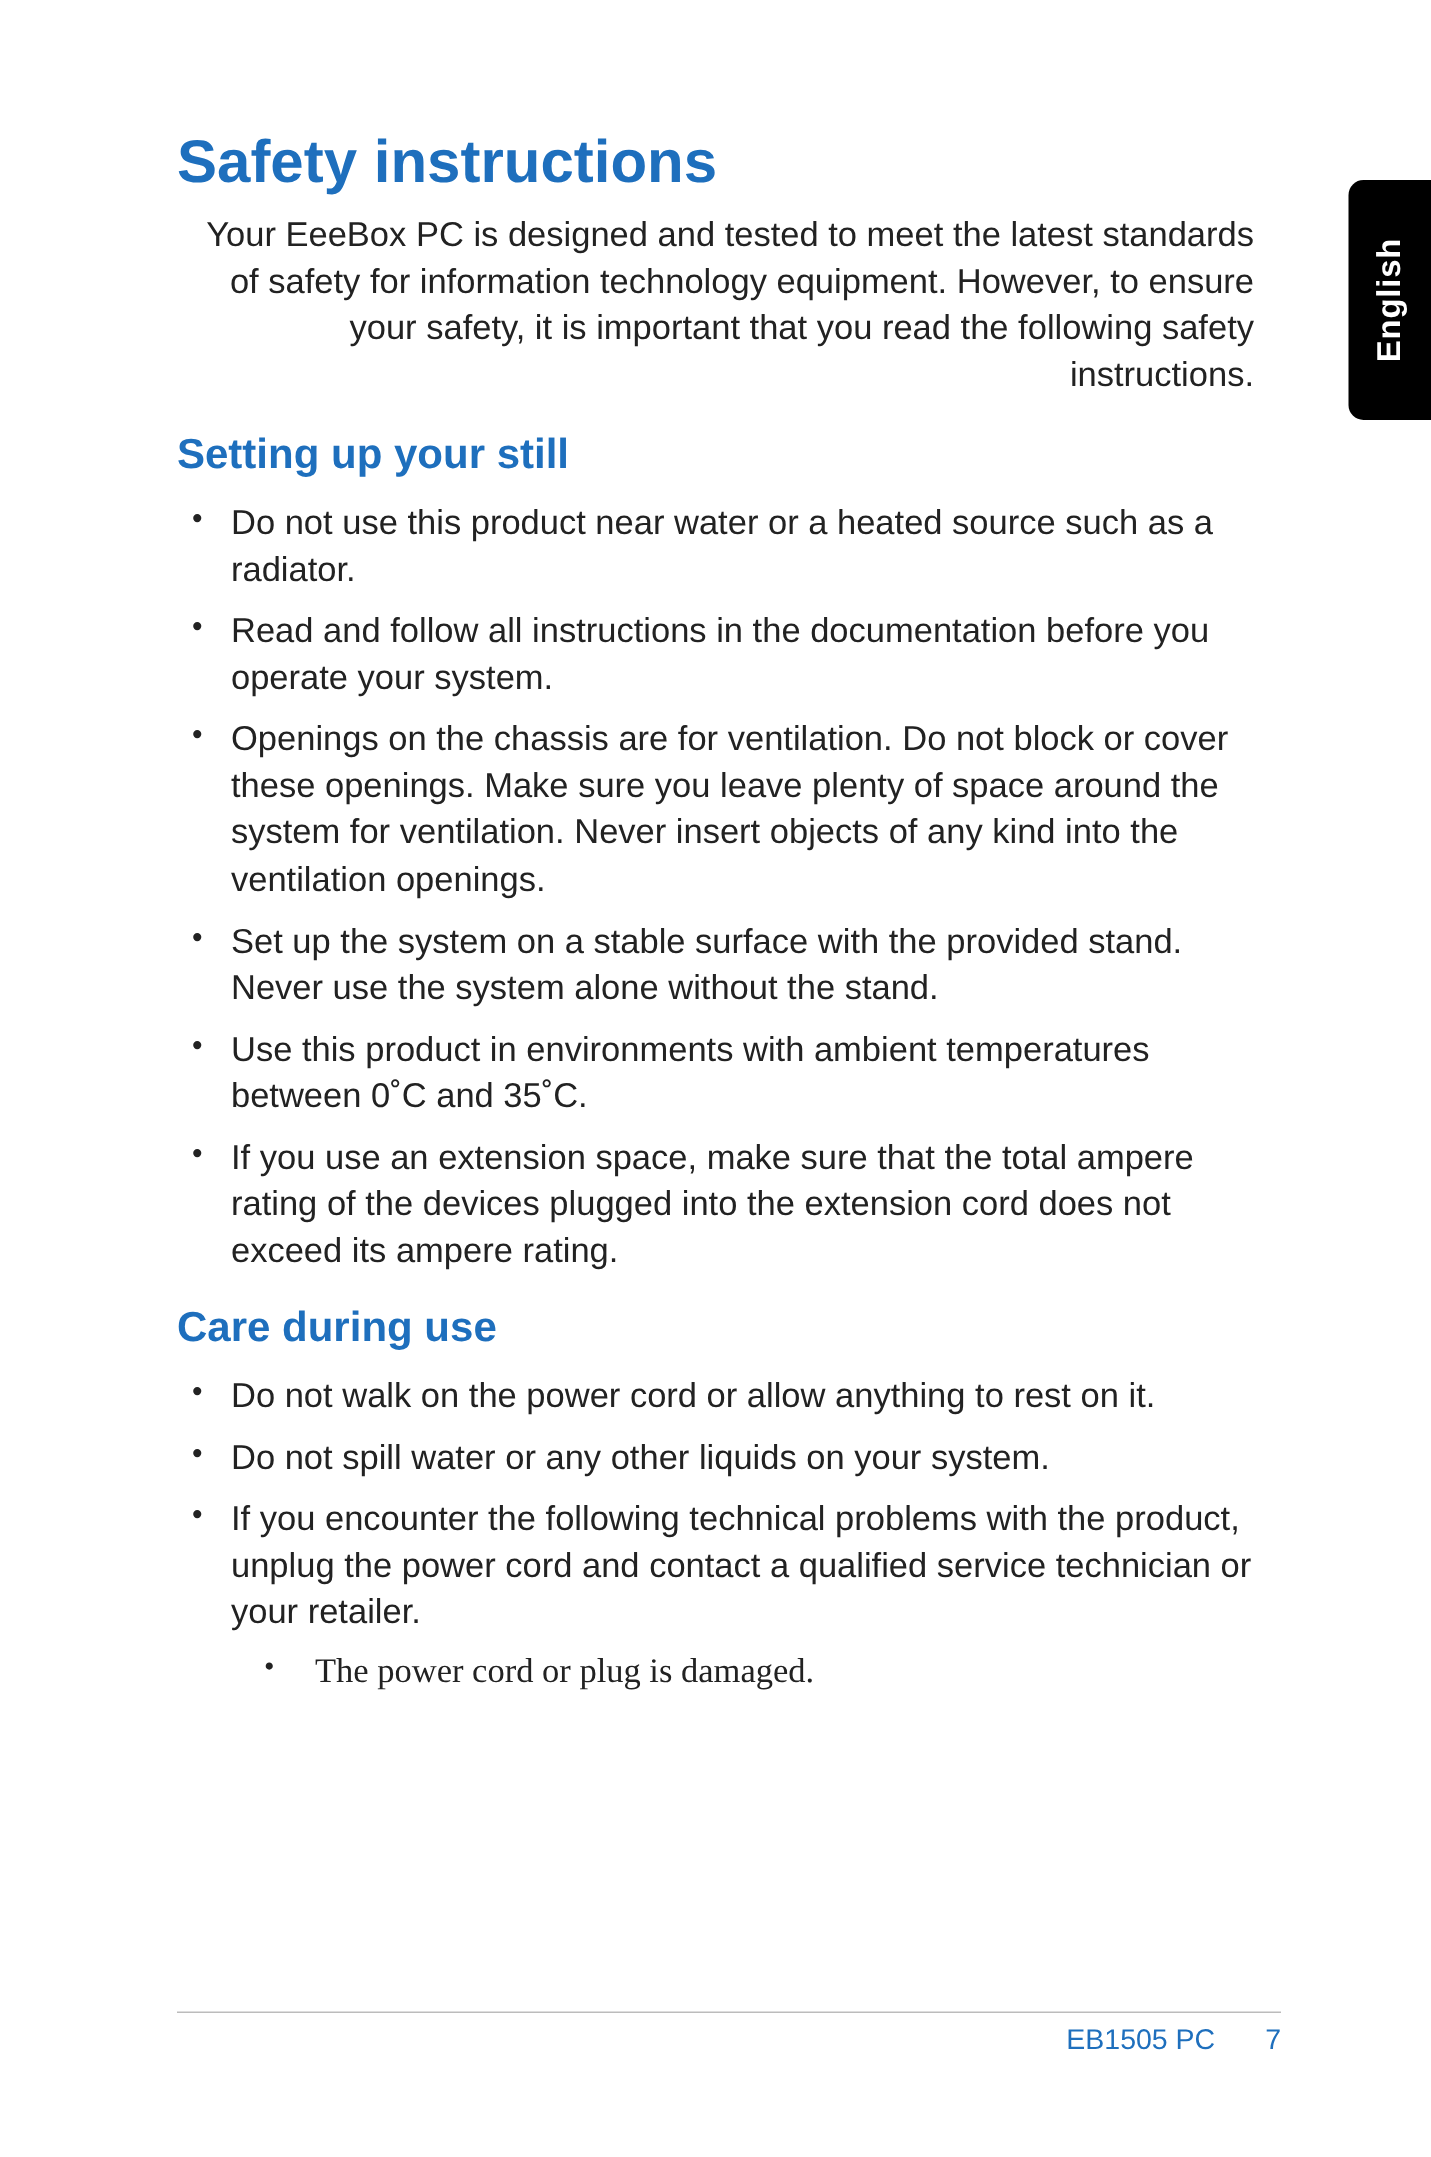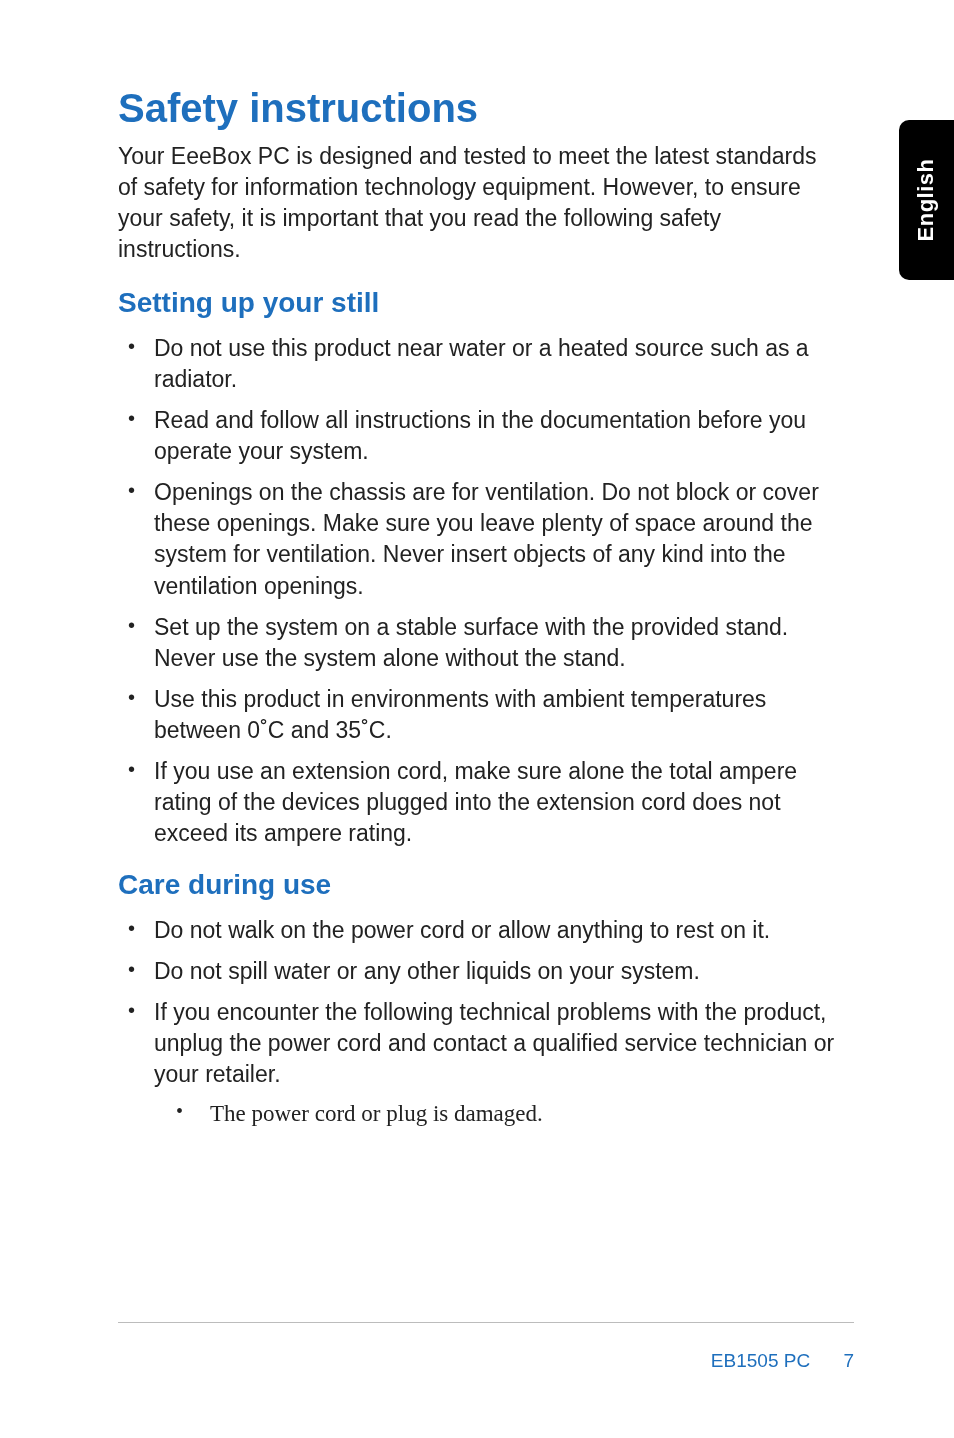--- a/index.html
+++ b/index.html
@@ -34,20 +34,21 @@
   h1 {
     color: #1e6fbd;
     font-size: 40px;
     font-weight: 700;
     margin-bottom: 10px;
   }
   p.intro {
     font-size: 23px;
     line-height: 1.35;
     margin-bottom: 22px;
+    text-align: right;
   }
   h2 {
     color: #1e6fbd;
     font-size: 28px;
     font-weight: 700;
     margin-bottom: 14px;
     margin-top: 6px;
   }
   ul.bullets {
     list-style: none;
@@ -86,21 +87,21 @@
     top: 0;
     font-size: 20px;
     color: #222;
   }
   .footer {
     position: absolute;
     left: 118px;
     right: 100px;
     bottom: 66px;
     border-top: 1px solid #bcbcbc;
-    padding-top: 27px;
+    padding-top: 8px;
     text-align: right;
     font-size: 19px;
     color: #1e6fbd;
   }
   .footer .model { margin-right: 28px; }
   .footer .pagenum { color: #1e6fbd; }
 </style>
 </head>
 <body>
 
@@ -114,21 +115,21 @@
 
   <p class="intro">Your EeeBox PC is designed and tested to meet the latest standards of safety for information technology equipment. However, to ensure your safety, it is important that you read the following safety instructions.</p>
 
   <h2>Setting up your still</h2>
   <ul class="bullets">
     <li>Do not use this product near water or a heated source such as a radiator.</li>
     <li>Read and follow all instructions in the documentation before you operate your system.</li>
     <li>Openings on the chassis are for ventilation. Do not block or cover these openings. Make sure you leave plenty of space around the system for ventilation. Never insert objects of any kind into the ventilation openings.</li>
     <li>Set up the system on a stable surface with the provided stand. Never use the system alone without the stand.</li>
     <li>Use this product in environments with ambient temperatures between 0˚C and 35˚C.</li>
-    <li>If you use an extension cord, make sure alone the total ampere rating of the devices plugged into the extension cord does not exceed its ampere rating.</li>
+    <li>If you use an extension space, make sure that the total ampere rating of the devices plugged into the extension cord does not exceed its ampere rating.</li>
   </ul>
 
   <h2>Care during use</h2>
   <ul class="bullets">
     <li>Do not walk on the power cord or allow anything to rest on it.</li>
     <li>Do not spill water or any other liquids on your system.</li>
     <li>
       <span>If you encounter the following technical problems with the product, unplug the power cord and contact a qualified service technician or your retailer.</span>
       <ul class="sub">
         <li>The power cord or plug is damaged.</li>

